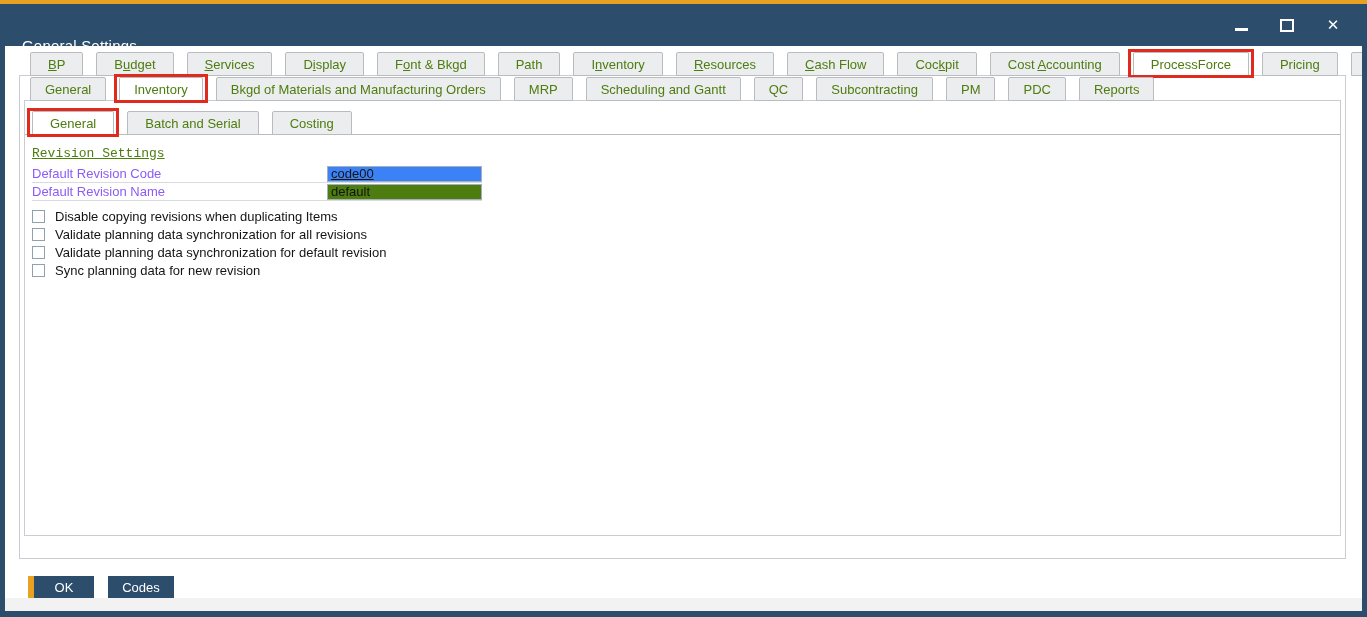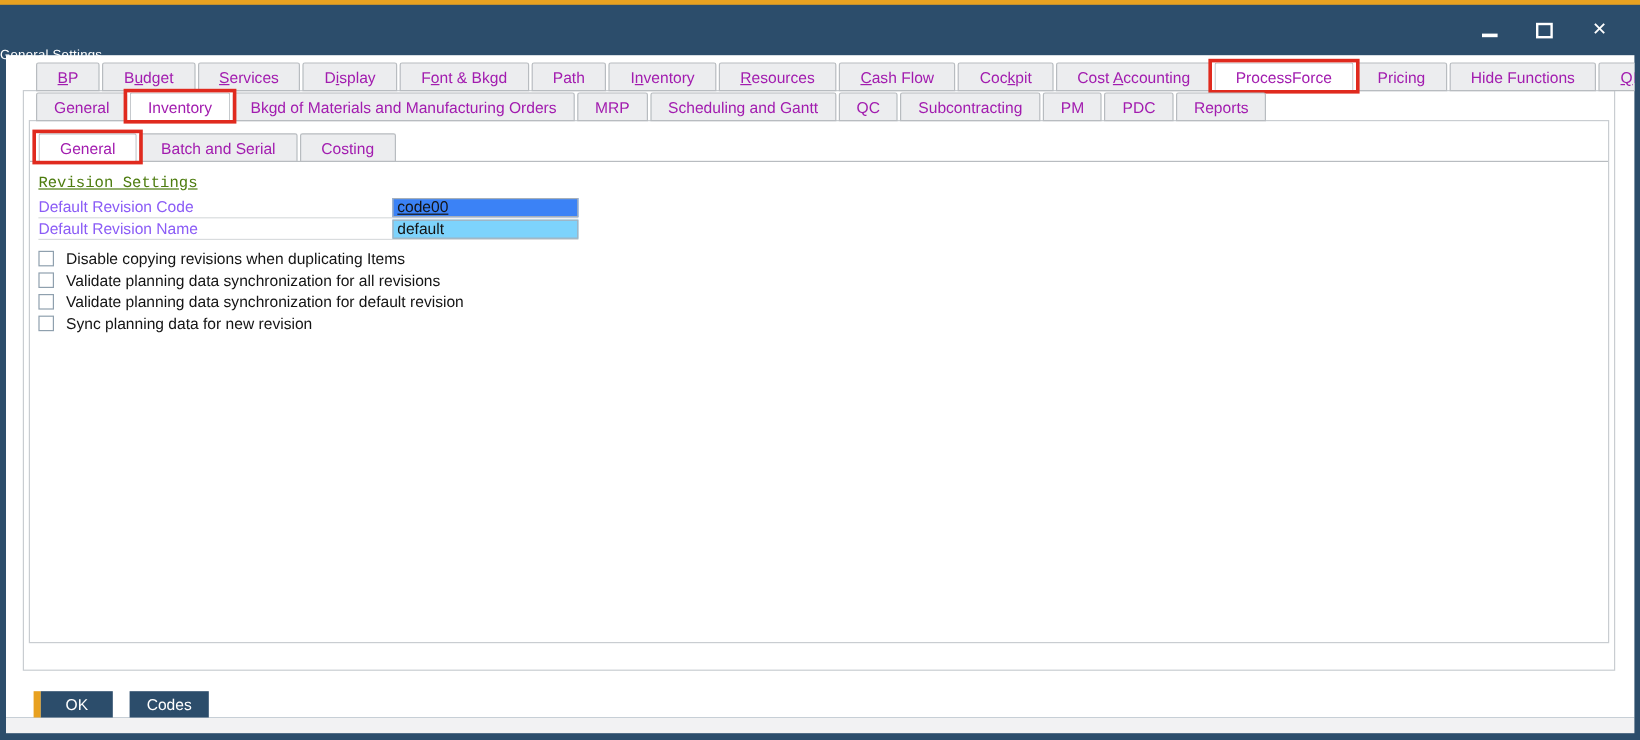--- a/index.html
+++ b/index.html
@@ -2,56 +2,56 @@
 <html><head>
 <meta charset="utf-8">
 <style>
   * { margin:0; padding:0; box-sizing:border-box; }
   html,body { background:#888; }
   body { font-family:"Liberation Sans","DejaVu Sans",sans-serif; }
 
   .window { width:1367px; height:617px; background:#2C4D6B; position:relative; overflow:hidden; }
   .top-accent { height:4px; background:#E8A120; }
   .titlebar { height:42px; display:flex; align-items:center; color:#fff; }
-  .titlebar .title { font-size:11px; letter-spacing:0.2px;margin-top:41px; }
+  .titlebar .title { padding-left:22px; font-size:15px; letter-spacing:0.2px;margin-top:41px; }
   .win-controls { margin-left:auto; display:flex; align-items:center; gap:30px; padding-right:26px; }
   .ctrl { display:inline-flex; width:16px; height:16px; align-items:center; justify-content:center; cursor:pointer; }
   .min-glyph { width:13px; height:3px; background:#fff; margin-top:9px; }
   .max-glyph { width:14px; height:13px; border:2px solid #fff; }
   .close-glyph { color:#fff; font-size:15px; font-weight:bold; line-height:16px; }
 
   .body { height:552px; margin:0 5px; background:#fff; overflow:hidden; }
   .footer-strip { height:13px; margin:0 5px; background:#F2F2F3; }
 
   
   .tabrow { display:flex; position:relative; z-index:3; }
-  .tab { display:inline-block; padding:4px 17px 3px 17px; font-size:13px; color:#a21caf;
+  .tab { display:inline-block; padding:4px 17px 3px 17px; font-size:13px; color:#4d7c0f;
          background:#ECEDEF; border:1px solid #B8BCC0; border-bottom:1px solid #B8BCC0;
-         margin-right:2px; margin-bottom:-1px; text-align:center; white-space:nowrap;
+         margin-right:13px; margin-bottom:-1px; text-align:center; white-space:nowrap;
          border-radius:2px 2px 0 0; position:relative; cursor:pointer; }
   .tab u { text-decoration:underline; }
   .tab.active { background:#fff; border-bottom-color:#fff; z-index:4; }
   .tab.annotated::after { content:""; position:absolute; inset:-4px -6px -3px -6px;
          border:3px solid #E02A1E; pointer-events:none; z-index:6; }
 
   .tabs-l1 { margin:6px 0 0 25px; }
   .panel-l1 { height:484px; margin:0 16px 0 14px; border:1px solid #C9CDD1; padding-top:1px; }
   .tabs-l2 { margin-left:10px; }
   .tabs-l2 .tab { padding:4px 14px 3px 14px; }
   .panel-l2 { height:436px; margin:0 4px; border:1px solid #C9CDD1; padding-top:10px; }
   .tabs-l3 { margin-left:7px; }
   .panel-l3 { height:400px; border-top:1px solid #B8BCC0; padding:8px 0 0 7px; }
 
   
   .section-title { display:inline-block; font-size:13px; color:#4d7c0f; text-decoration:underline; margin:2px 0 4px 0;font-family:Liberation Mono, monospace; }
   .fields { width:450px; }
   .field-row { display:flex; align-items:center; height:18px; border-bottom:1px solid #D9DCDE; }
   .field-label { flex:1; font-size:13px; color:#8b5cf6; }
   .field-input { width:155px; height:16px; border:1px solid #A6B0BA; font-size:13px; color:#141414;
-                 padding:0 3px; font-family:"Liberation Sans","DejaVu Sans",sans-serif; background:#7dd3fc; }
+                 padding:0 3px; font-family:"Liberation Sans","DejaVu Sans",sans-serif; background:#4d7c0f; }
   .field-input.highlight { background:#3b82f6;text-decoration:underline; }
 
   .checks { margin-top:6px; }
   .check-row { display:flex; align-items:center; height:18px; }
   .cb { width:13px; height:13px; border:1px solid #8FA0AE; background:#fff; margin-right:10px; flex:0 0 13px; cursor:pointer; }
   .cb-label { font-size:13px; color:#141414; }
 
   
   .btn-bar { display:flex; margin:17px 0 0 23px; gap:14px; }
   .btn { display:flex; align-items:center; height:23px; background:#2C4D6B; color:#ffffff;

